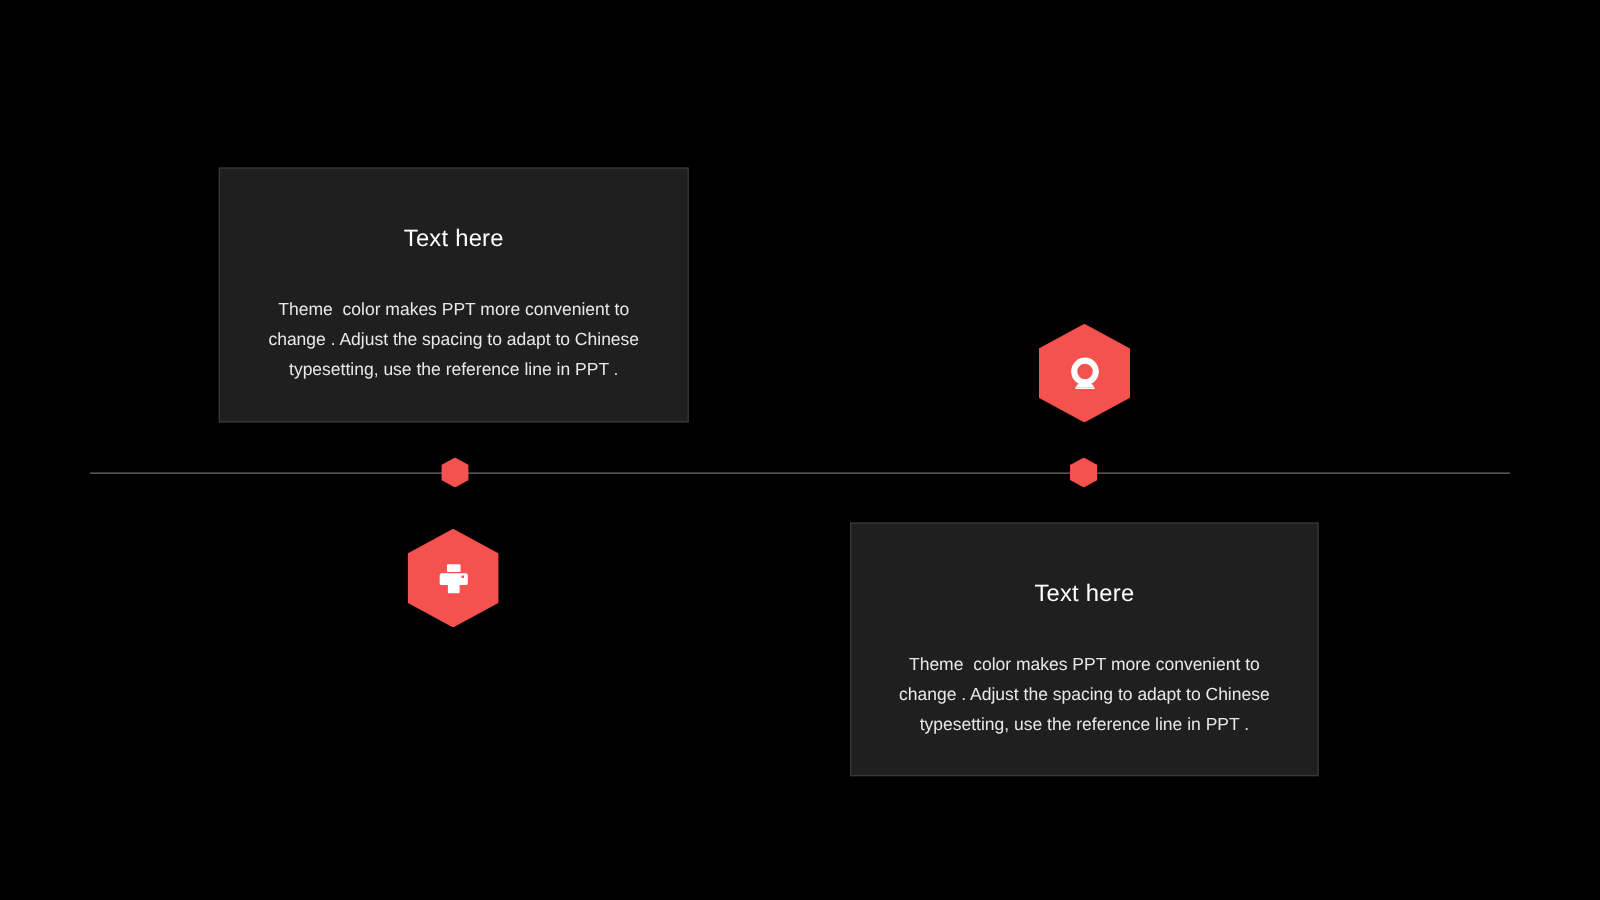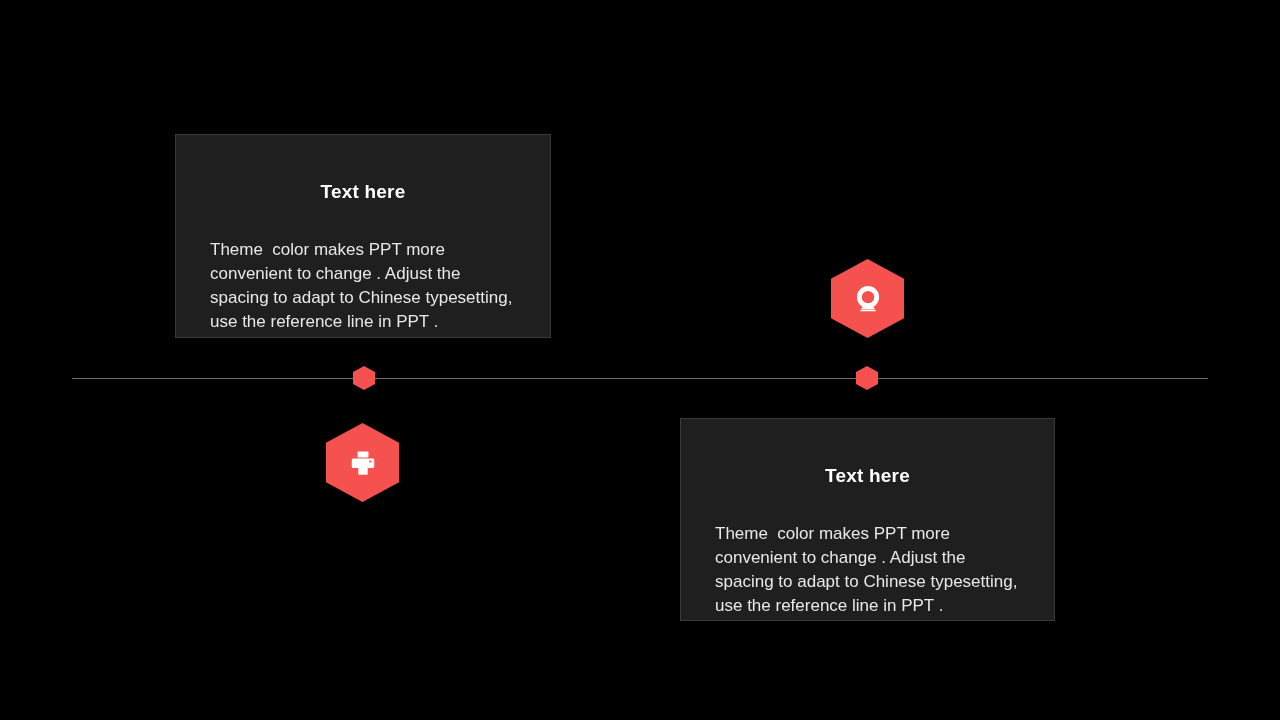--- a/index.html
+++ b/index.html
@@ -86,31 +86,32 @@
   .card-title {
     margin: 0;
     padding: 0;
     position: absolute;
     left: 0;
     right: 0;
     top: 46px;
     text-align: center;
     color: #ffffff;
     font-size: 19px;
-    font-weight: bold;
+    font-weight: normal;
     letter-spacing: 0.2px;
   }
 
   .card-body {
     position: absolute;
     left: 34px;
     right: 34px;
     top: 86px;
+    text-align: center;
     color: #e8e8e8;
-    font-size: 17px;
+    font-size: 14px;
     line-height: 24px;
     white-space: pre-wrap;
   }
 </style>
 </head>
 <body>
 
 <div class="slide">
 
   <div class="timeline-line"></div>

